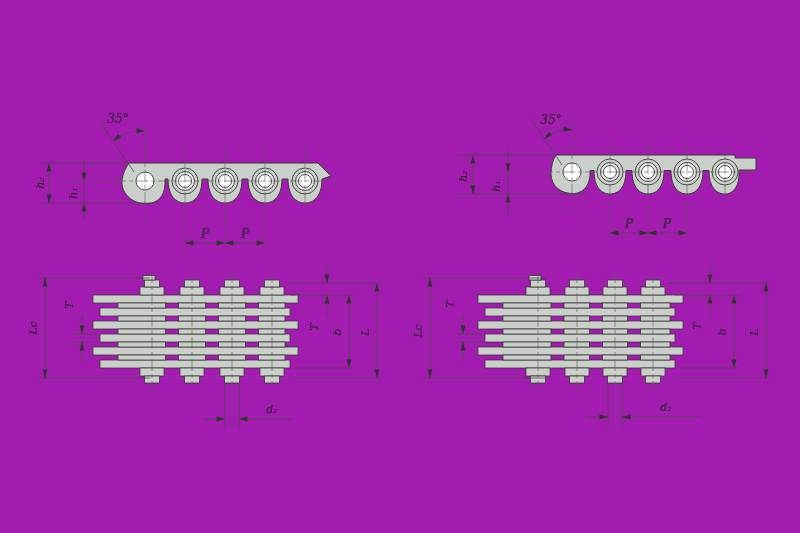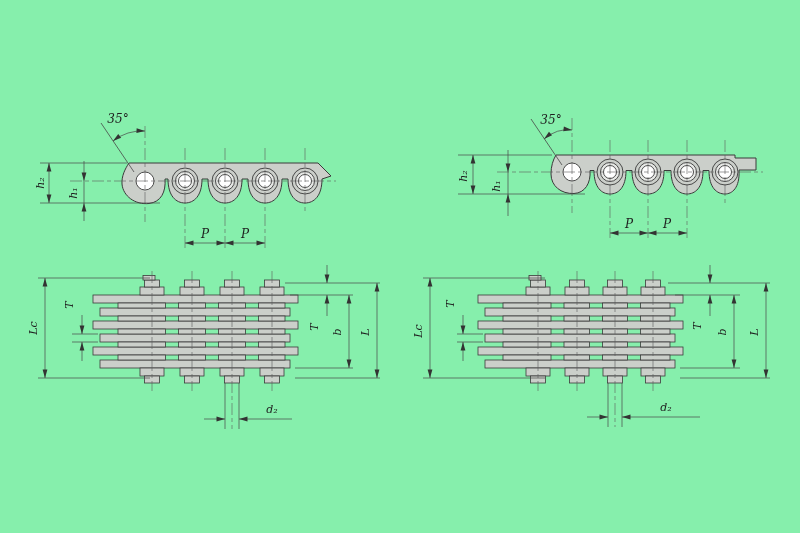--- a/index.html
+++ b/index.html
@@ -1,16 +1,16 @@
 <!DOCTYPE html>
 <html><head>
 <meta charset="utf-8">
 <style>
   html,body{margin:0;padding:0;background:#fff;}
-  .stage{position:relative;width:800px;height:533px;background:#86efac;overflow:hidden;}
+  .stage{position:relative;width:800px;height:533px;background:#a21caf;overflow:hidden;}
   svg{display:block;}
   .plate{fill:#cbcfca;stroke:#3a3a3a;stroke-width:1;}
   .plate-thin{fill:#cbcfca;stroke:#3a3a3a;stroke-width:0.8;}
   .hole{fill:#ffffff;stroke:#3a3a3a;stroke-width:0.9;}
   .ring-outer{fill:none;stroke:#3a3a3a;stroke-width:0.9;}
   .ring-mid{fill:#e6e8e5;stroke:#3a3a3a;stroke-width:0.9;}
   .ring-in{fill:#ffffff;stroke:#3a3a3a;stroke-width:0.9;}
   .cl{stroke:#5a5a5a;stroke-width:0.6;fill:none;stroke-dasharray:12 3 4 3;}
   .dim{stroke:#474747;stroke-width:0.7;fill:none;}
   .con{stroke:#474747;stroke-width:0.8;fill:none;}

